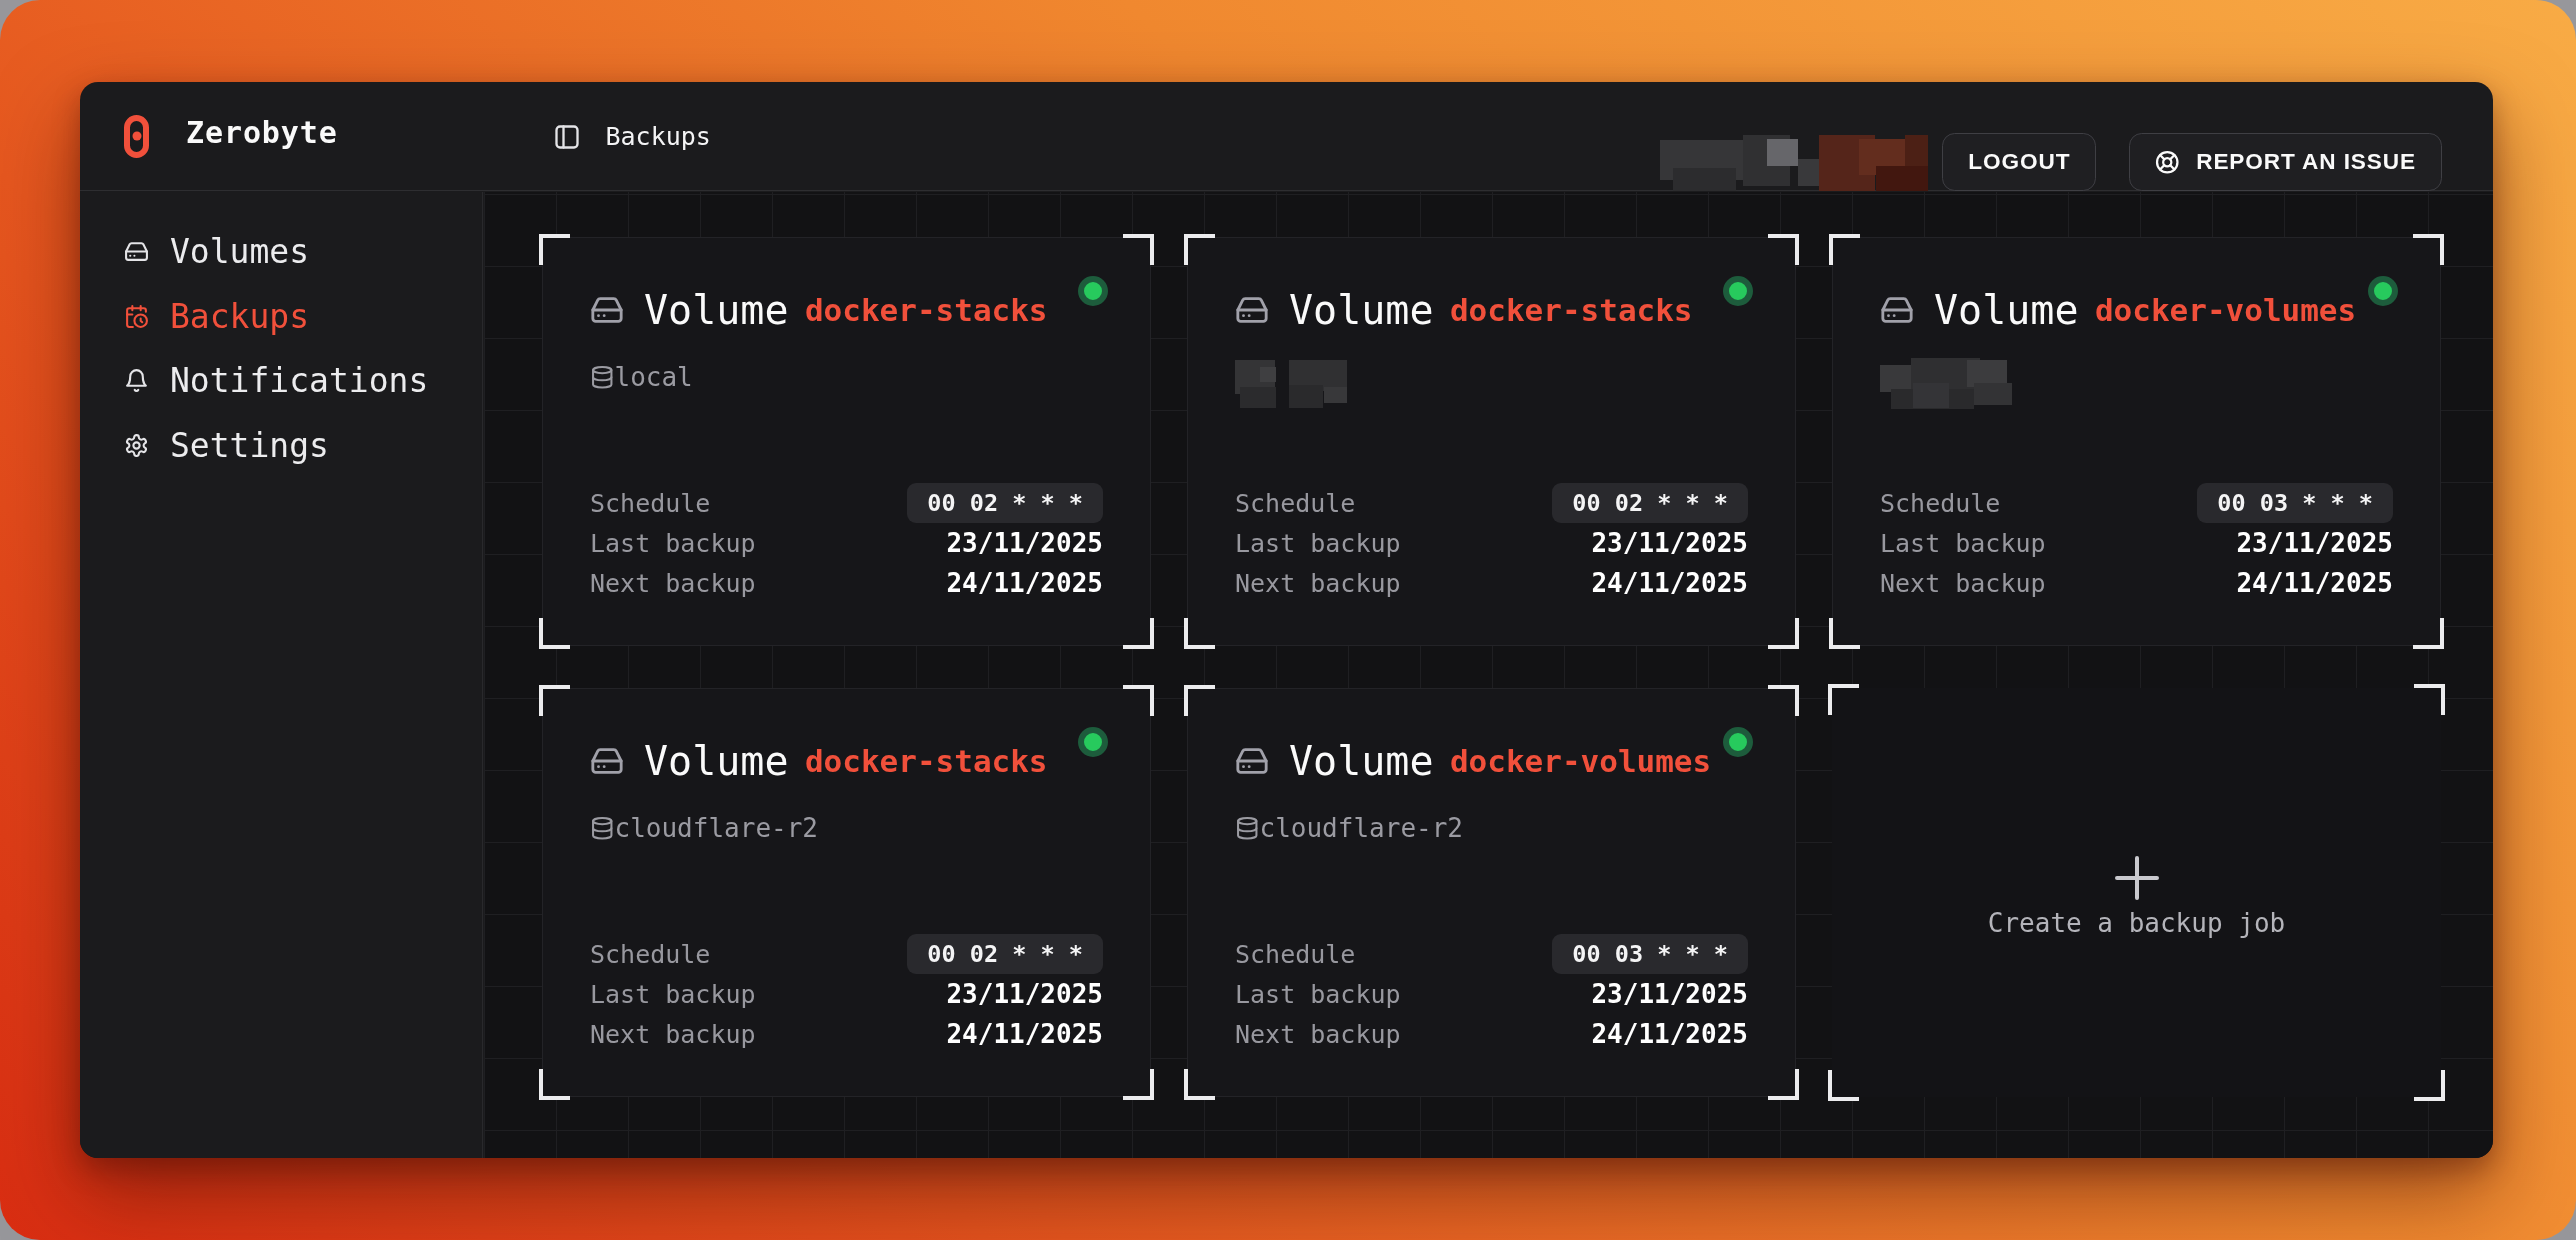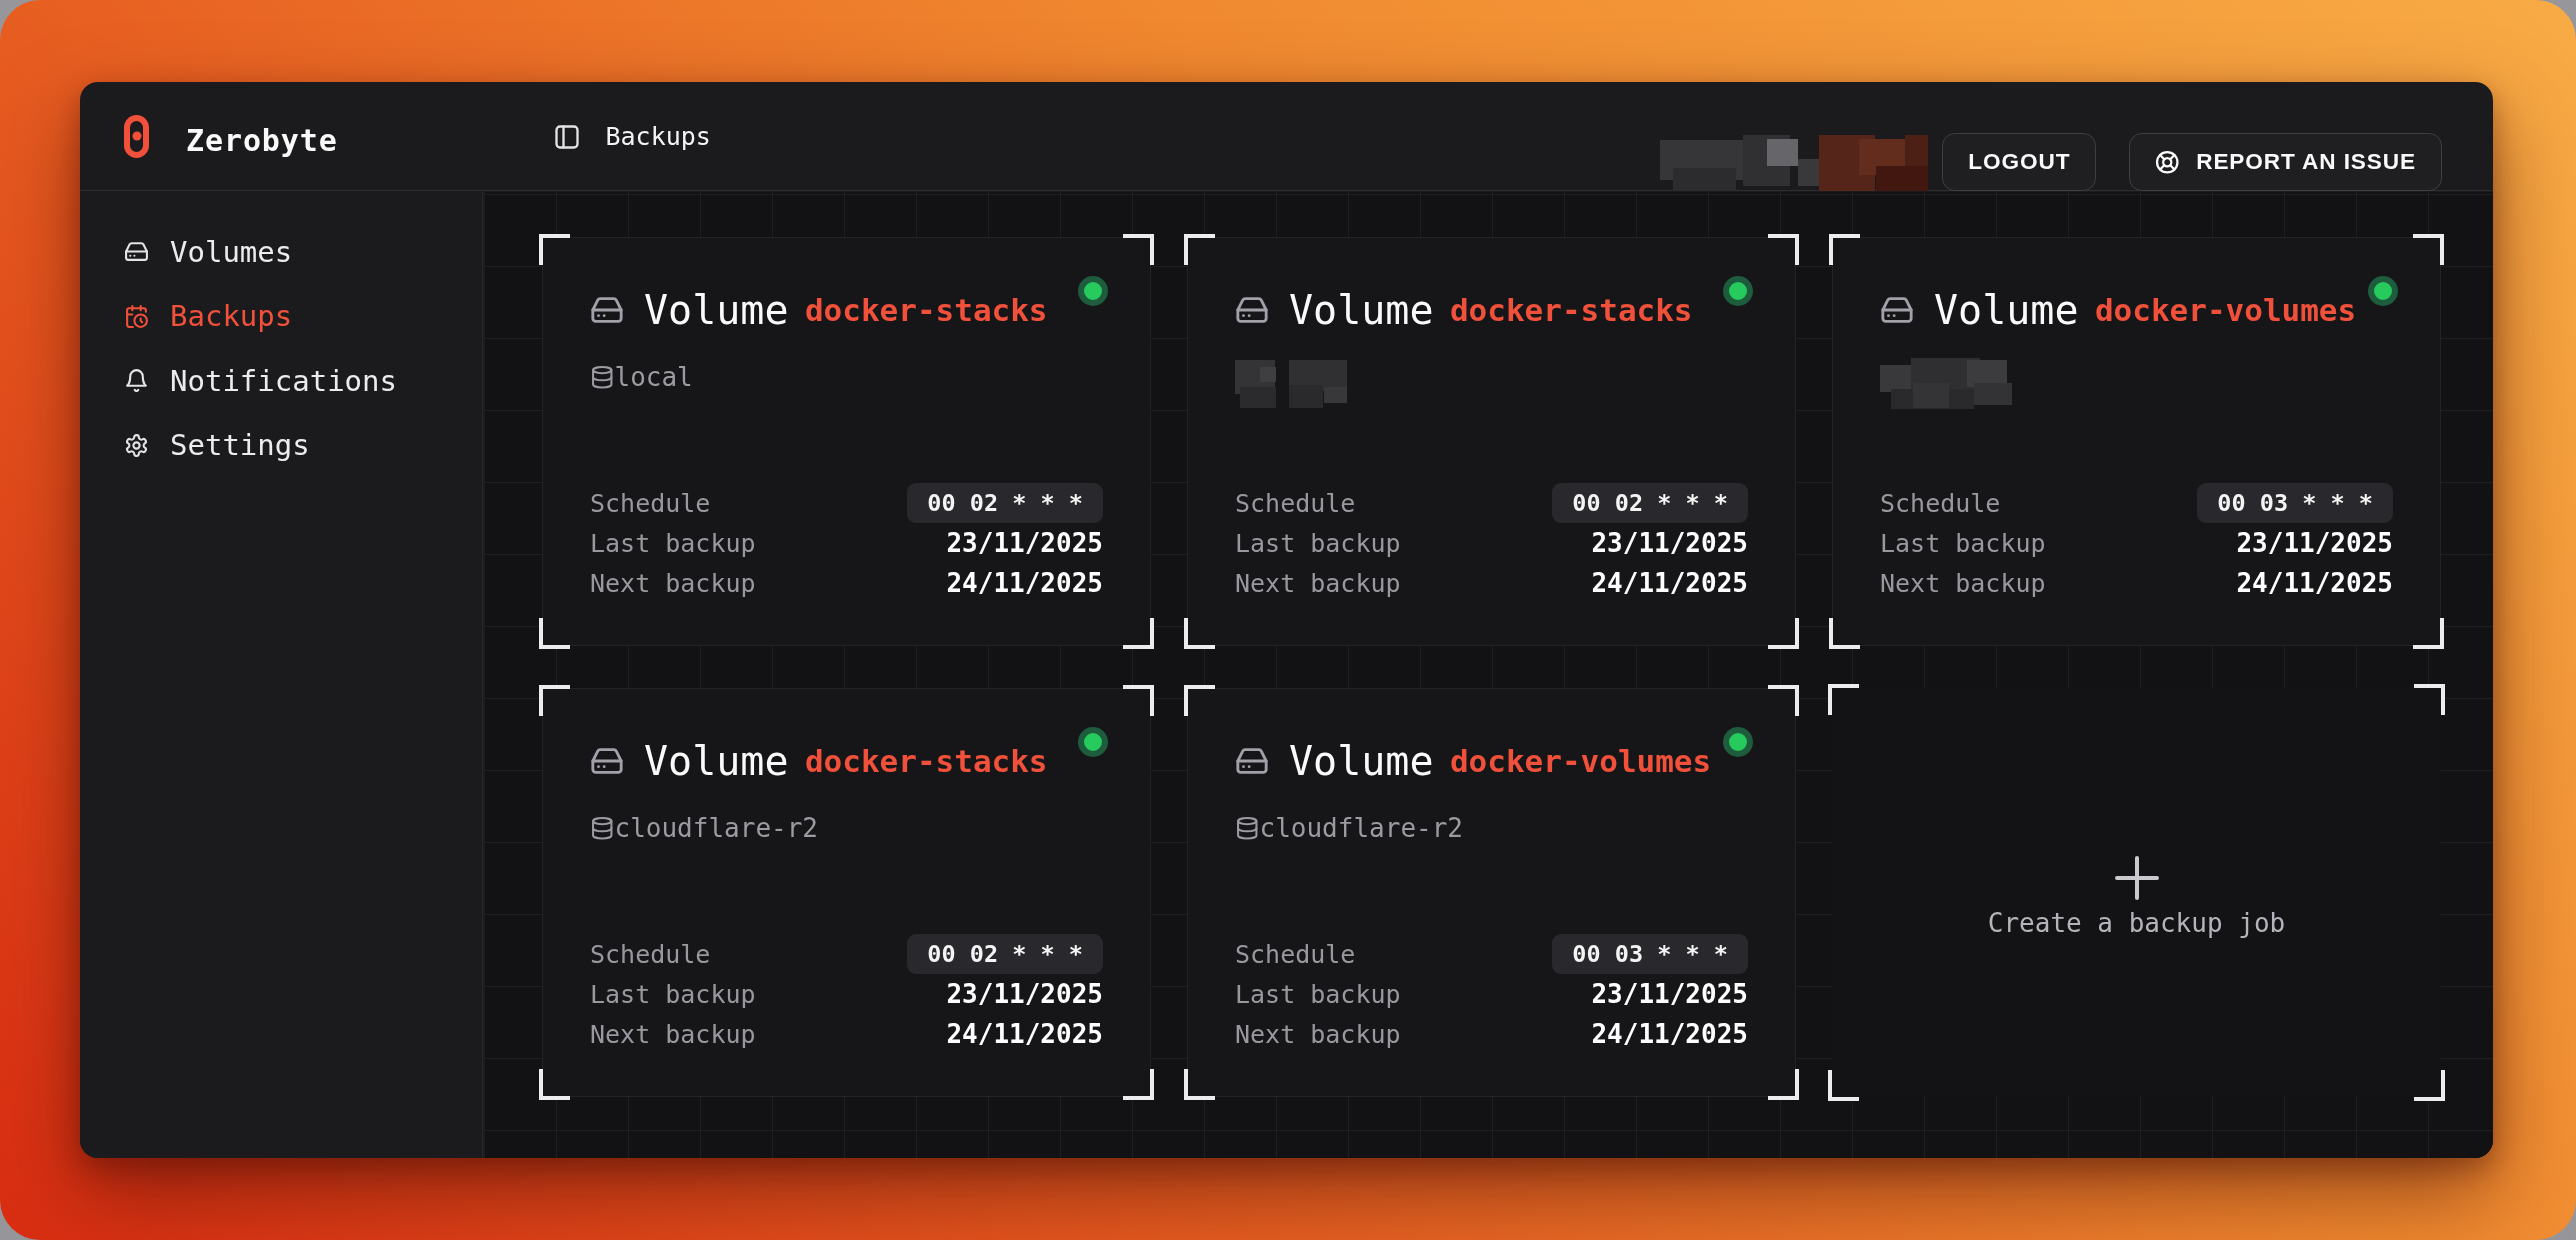--- a/index.html
+++ b/index.html
@@ -17,21 +17,21 @@
     position:absolute; left:80px; top:82px; width:2413px; height:1076px;
     background:#1b1b1d; border-radius:18px; overflow:hidden;
     box-shadow:0 36px 82px rgba(70,12,4,.5), 0 11px 27px rgba(70,12,4,.35);
   }
   
   .header {
     position:absolute; left:0; top:0; right:0; height:109px;
     border-bottom:0.9px solid #2e2e31;
     display:flex; align-items:center;
   }
-  .brand { display:flex; align-items:flex-end; gap:37px; margin-left:44px; }
+  .brand { display:flex; align-items:flex-start; gap:37px; margin-left:44px; }
   .logo {
     width:25px; height:43px; border:6.3px solid #f1503b; border-radius:13.6px;
     position:relative; flex:0 0 auto;
   }
   .logo::after {
     content:""; position:absolute; left:50%; top:50%; transform:translate(-50%,-50%);
     width:9px; height:9px; border-radius:50%; background:#f1503b;
   }
   .brand-name { font-size:30px; font-weight:bold; color:#fafafa; letter-spacing:0.9px; }
   .breadcrumb {
@@ -58,21 +58,21 @@
   .redact span { position:absolute; display:block; }
   .redact-user { width:268px; height:56px; }
   
   .sidebar {
     position:absolute; left:0; top:110px; bottom:0; width:403px;
     background:#1b1b1d; border-right:0.9px solid #29292c;
     padding-top:34px;
   }
   .side-item {
     height:51px; margin-bottom:13.6px; display:flex; align-items:center;
-    gap:21px; padding-left:44px; color:#ececee; font-size:29px; cursor:pointer;
+    gap:21px; padding-left:44px; color:#ececee; font-size:33px; cursor:pointer;
   }
   .side-item svg { flex:0 0 auto; }
   .side-item.active { color:#f1503b; }
   
   .main {
     position:absolute; left:404px; top:110px; right:0; bottom:0;
     background-color:#121214;
     background-image:
       linear-gradient(#1f1f22 0.9px, transparent 0.9px),
       linear-gradient(90deg, #1f1f22 0.9px, transparent 0.9px);

